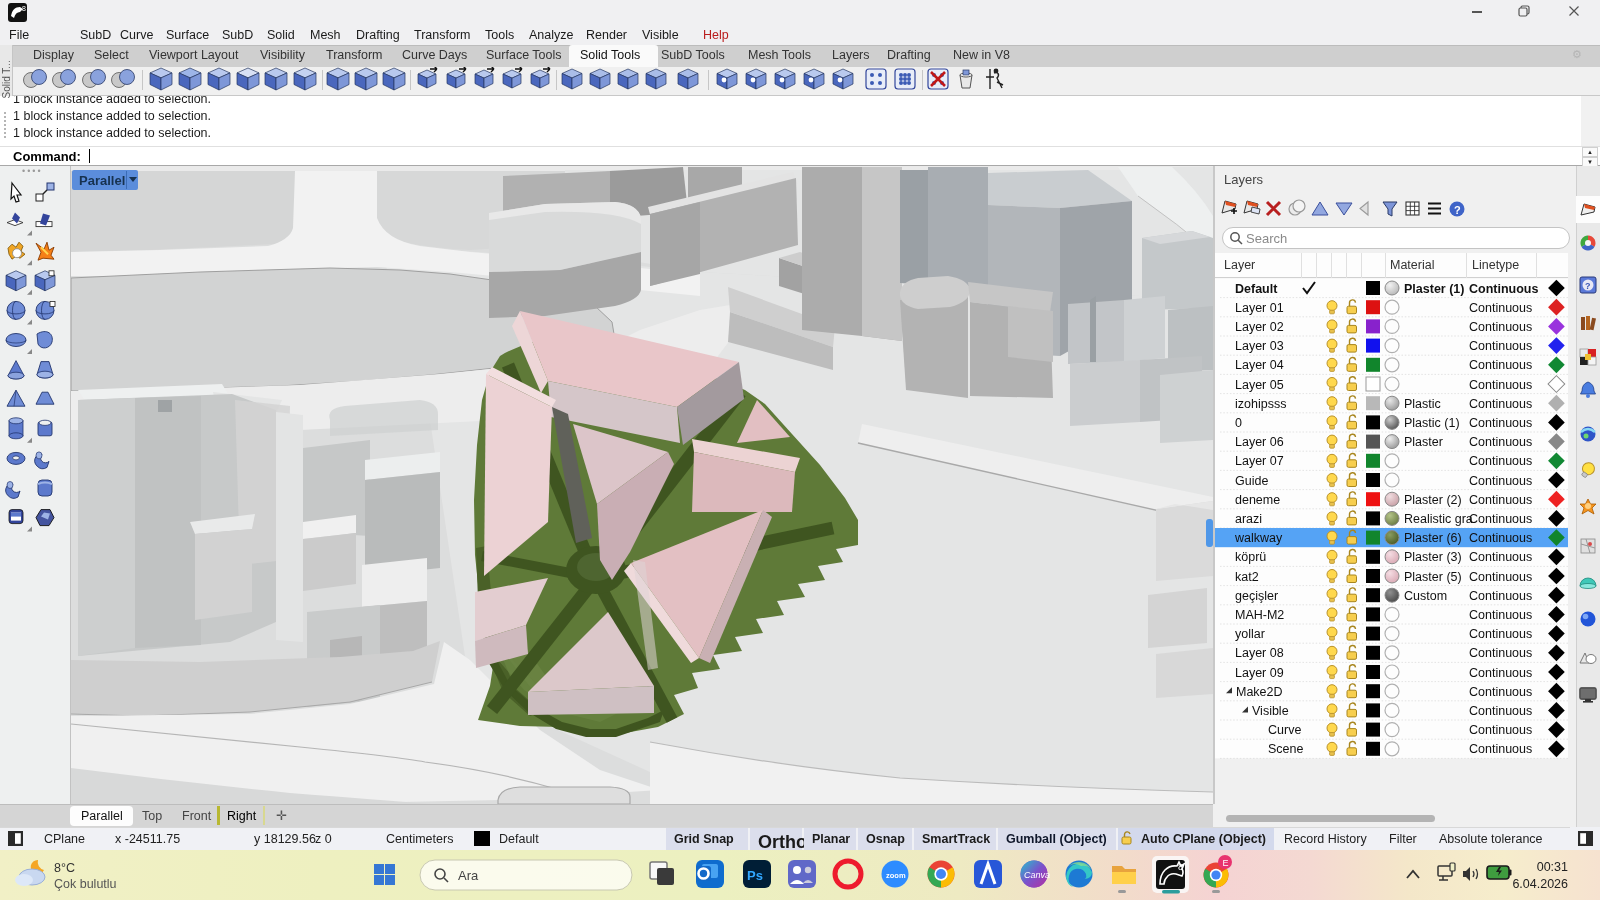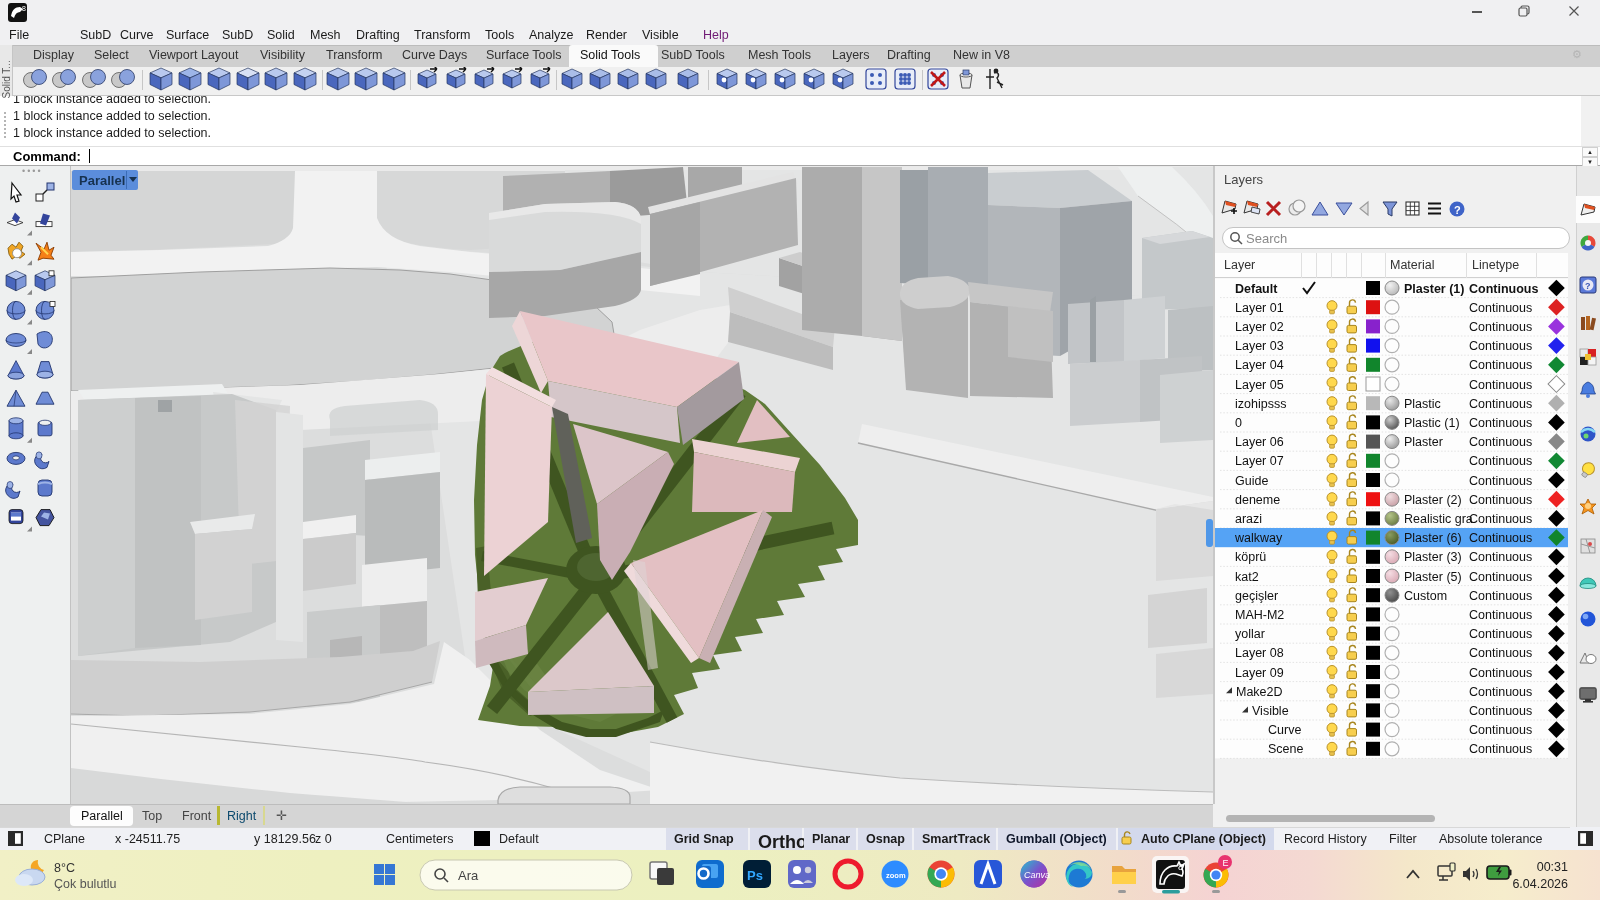--- a/index.html
+++ b/index.html
@@ -32,21 +32,21 @@
 <span class="t" style="left:166px;top:28px;font-size:12.5px;color:#1a1a1a;">Surface</span>
 <span class="t" style="left:222px;top:28px;font-size:12.5px;color:#1a1a1a;">SubD</span>
 <span class="t" style="left:267px;top:28px;font-size:12.5px;color:#1a1a1a;">Solid</span>
 <span class="t" style="left:310px;top:28px;font-size:12.5px;color:#1a1a1a;">Mesh</span>
 <span class="t" style="left:356px;top:28px;font-size:12.5px;color:#1a1a1a;">Drafting</span>
 <span class="t" style="left:414px;top:28px;font-size:12.5px;color:#1a1a1a;">Transform</span>
 <span class="t" style="left:485px;top:28px;font-size:12.5px;color:#1a1a1a;">Tools</span>
 <span class="t" style="left:529px;top:28px;font-size:12.5px;color:#1a1a1a;">Analyze</span>
 <span class="t" style="left:586px;top:28px;font-size:12.5px;color:#1a1a1a;">Render</span>
 <span class="t" style="left:642px;top:28px;font-size:12.5px;color:#1a1a1a;">Visible</span>
-<span class="t" style="left:703px;top:28px;font-size:12.5px;color:#701a75;">Help</span>
+<span class="t" style="left:703px;top:28px;font-size:12.5px;color:#b91c1c;">Help</span>
 <div class="abs" style="left:0;top:45px;width:1600px;height:22px;background:#cfcfcf;border-top:1px solid #bcbcbc;"></div>
 <div class="abs" style="left:0;top:45px;width:13px;height:51px;background:#e3e3e3;border-right:1px solid #c5c5c5;"></div>
 <span class="t" style="left:3px;top:44px;font-size:9px;color:#777;">⋮</span>
 <div class="abs" style="left:569px;top:45px;width:89px;height:22px;background:#fafafa;border-radius:3px 3px 0 0;"></div>
 <span class="t" style="left:33px;top:48px;font-size:12.5px;color:#333;">Display</span>
 <span class="t" style="left:94px;top:48px;font-size:12.5px;color:#333;">Select</span>
 <span class="t" style="left:149px;top:48px;font-size:12.5px;color:#333;">Viewport Layout</span>
 <span class="t" style="left:260px;top:48px;font-size:12.5px;color:#333;">Visibility</span>
 <span class="t" style="left:326px;top:48px;font-size:12.5px;color:#333;">Transform</span>
 <span class="t" style="left:402px;top:48px;font-size:12.5px;color:#333;">Curve Days</span>
@@ -812,21 +812,21 @@
             <rect x="1583" y="6" width="10" height="1.6" fill="#333"></rect>
           </g>
         </g>
       </svg></div>
 <div class="abs" style="left:0;top:804px;width:1213px;height:23px;background:#d5d5d5;border-top:1px solid #bdbdbd;"></div>
 <div class="abs" style="left:70px;top:806px;width:63px;height:20px;background:#fdfdfd;border-radius:4px;"></div>
 <span class="t" style="left:81px;top:809px;font-size:12.5px;color:#111;">Parallel</span>
 <span class="t" style="left:142px;top:809px;font-size:12.5px;color:#444;">Top</span>
 <span class="t" style="left:182px;top:809px;font-size:12.5px;color:#444;">Front</span>
 <div class="abs" style="left:217px;top:806px;width:2.5px;height:19px;background:#b8b832;"></div>
-<span class="t" style="left:227px;top:809px;font-size:12.5px;color:#0c4a6e;">Right</span>
+<span class="t" style="left:227px;top:809px;font-size:12.5px;color:#000000;">Right</span>
 <div class="abs" style="left:263px;top:806px;width:2px;height:19px;background:#d8d890;"></div>
 <span class="t" style="left:276px;top:808px;font-size:13px;color:#555;">✛</span>
 <div class="abs" style="left:0;top:827px;width:1600px;height:23px;background:#f0f1f5;border-top:1px solid #d8d8d8;"></div>
 <svg width="15" height="15" style="position:absolute;left:8px;top:831px;">
       <rect x="1" y="1" width="13" height="13" fill="#fff" stroke="#2a2a2a" stroke-width="2.4"></rect>
       <rect x="2" y="2" width="5" height="11" fill="#2a2a2a"></rect>
     </svg>
 <span class="t" style="left:44px;top:832px;font-size:12.5px;color:#222;">CPlane</span>
 <span class="t" style="left:115px;top:832px;font-size:12.5px;color:#222;">x -24511.75</span>
 <span class="t" style="left:206px;top:832px;font-size:12.5px;color:#222;margin-left:48px;">y 18129.56</span>

